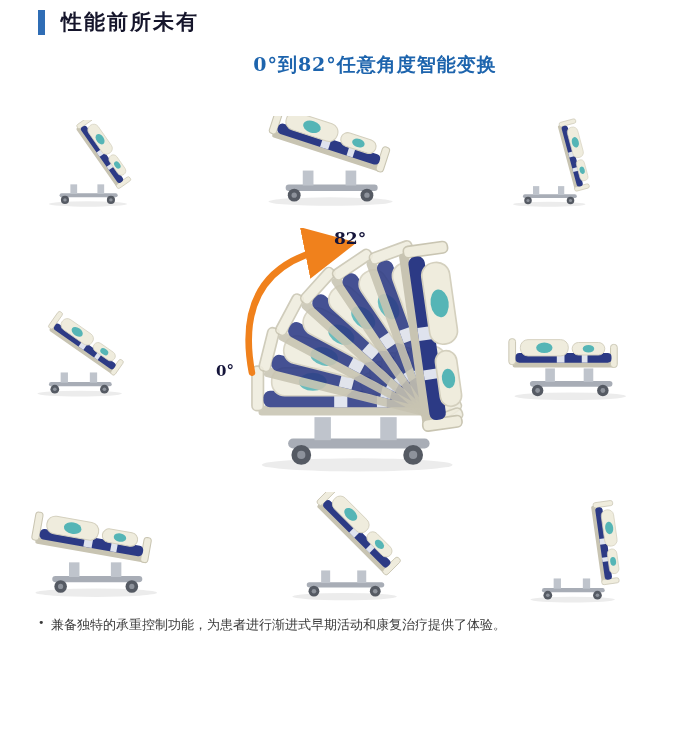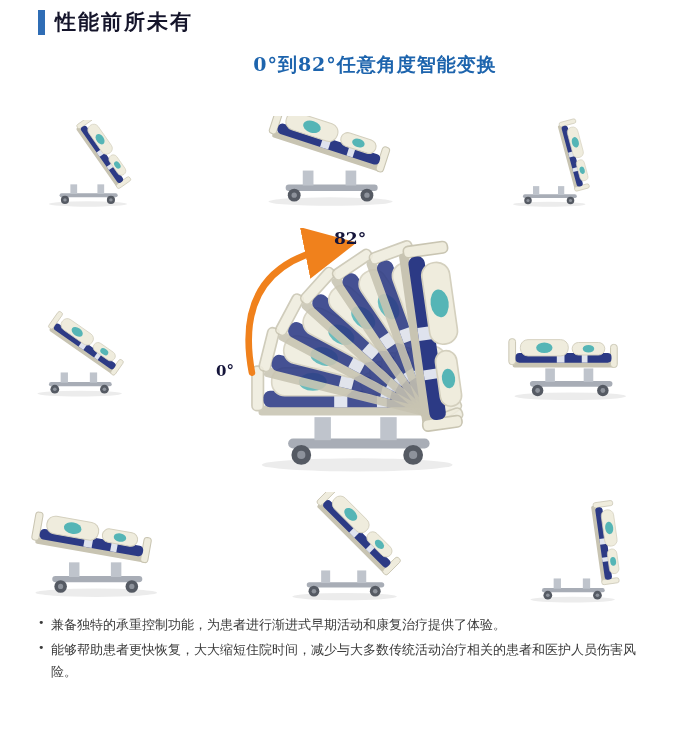--- a/index.html
+++ b/index.html
@@ -4,21 +4,21 @@
 <style>
   :root{
     --accent-blue:#2f6db5; --subtitle-blue:#1d64ad; --title-dark:#15152b;
     --orange:#f0811c; --mattress-navy:#2c3a85; --rail-beige:#efecdd;
     --teal:#55b5b6; --body-text:#3a3a3a;
   }
   html,body{margin:0;padding:0;background:#fff;}
   .page{position:relative;width:680px;height:755px;margin:0 auto;background:#fff;
         font-family:"DejaVu Sans","Liberation Sans",sans-serif;overflow:hidden;}
 
-  .title-row{position:absolute;left:38px;top:8px;display:flex;align-items:center;gap:10px;}
+  .title-row{position:absolute;left:38px;top:8px;display:flex;align-items:center;gap:16px;}
   .accent-bar{width:7px;height:25px;background:var(--accent-blue);}
   .page-title{font-size:21px;font-weight:bold;color:var(--title-dark);letter-spacing:2px;}
 
   .page-subtitle{position:absolute;top:52px;left:0;width:100%;box-sizing:border-box;
         padding-left:70px;text-align:center;font-family:"DejaVu Serif","Liberation Serif",serif;
         font-size:19px;font-weight:bold;color:var(--subtitle-blue);letter-spacing:1px;}
 
   .thumb{position:absolute;}
   .thumb svg,.fan svg{display:block;width:100%;height:100%;}
   .t1{left:42px;top:120px;width:100px;height:88px;}
@@ -347,16 +347,15 @@
           </defs>
       <path d="M 2 30 Q -10 -34 50 -46" fill="none" stroke="#f0811c" stroke-width="4" stroke-linecap="round" marker-end="url(#ah)"></path>
         </svg>
       </div>
     <div class="angle-label angle-max">82°</div>
     <div class="angle-label angle-min">0°</div>
   </div>
 
   <ul class="bullets">
     <li>兼备独特的承重控制功能，为患者进行渐进式早期活动和康复治疗提供了体验。</li>
-    <li>能够帮助患者更快恢复，大大缩短住院时间，减少与大多数传统活动治疗相关的患者和医护人员伤害风险。</li>
   </ul>
 
 </div>
 
 </body></html>

